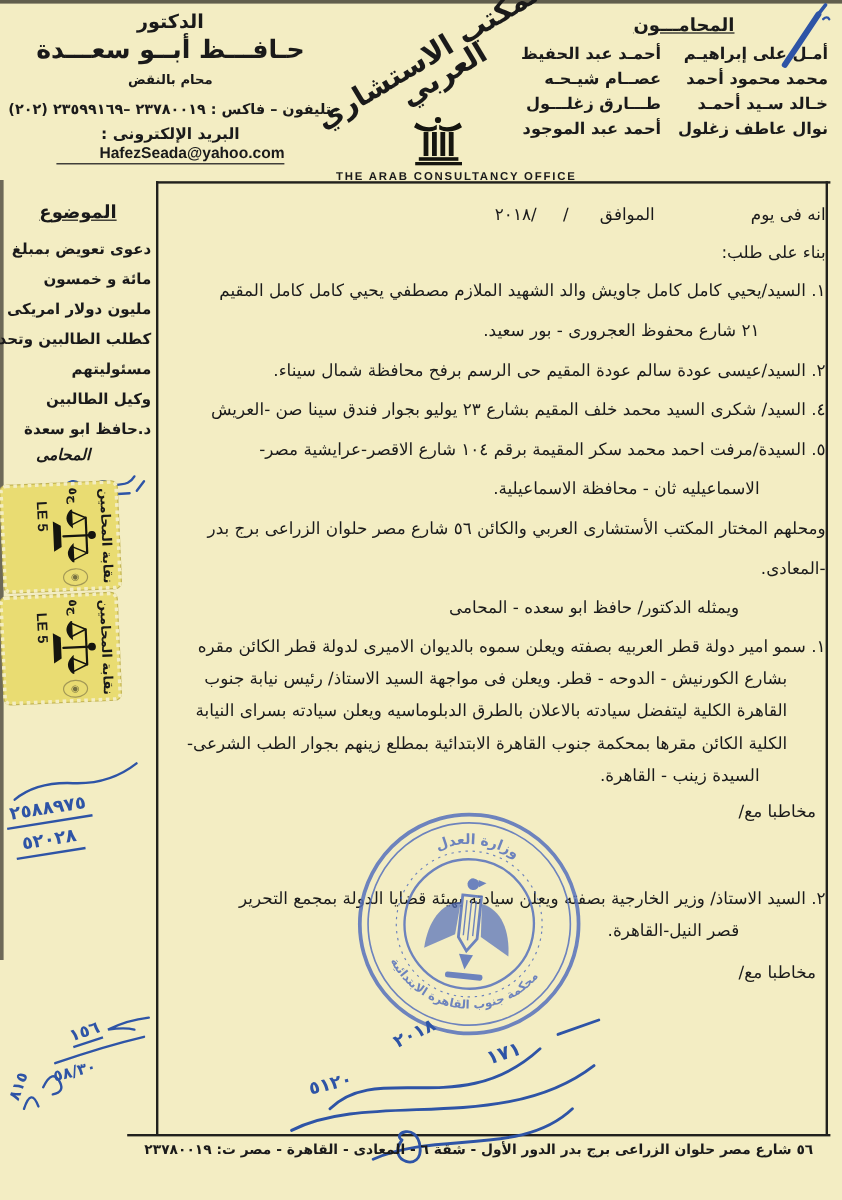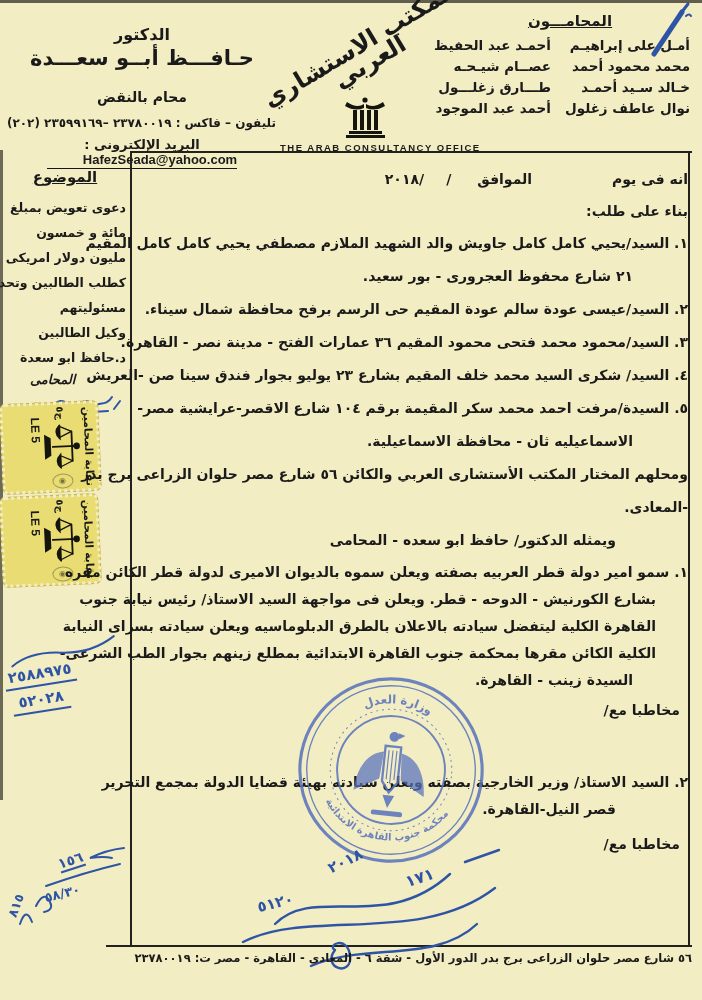--- a/index.html
+++ b/index.html
@@ -5,23 +5,23 @@
   html,body{margin:0;padding:0;background:#888;}
   .page{position:relative;width:702px;height:1000px;background:#f3edc3;overflow:hidden;
         font-family:"DejaVu Sans",sans-serif;color:#1a1a1a;}
   .abs{position:absolute;}
   
   .edge-top{left:0;top:0;width:702px;height:3px;background:#3c3a30;opacity:.8;}
   .edge-left{left:0;top:150px;width:3px;height:650px;background:#33312a;opacity:.7;}
 
   
   .hdr-attorney{left:8px;top:8px;width:268px;text-align:center;direction:rtl;}
-  .a-title{font-size:16px;font-weight:bold;margin-top:17px;}
+  .a-title{font-size:16px;font-weight:bold;}
   .a-name{font-size:21px;font-weight:bold;margin-top:2px;white-space:nowrap;}
-  .a-role{font-size:14px;font-weight:bold;margin-top:19px;}
+  .a-role{font-size:11px;font-weight:bold;margin-top:7px;}
   .a-phone{font-size:12px;font-weight:bold;margin-top:11px;white-space:nowrap;}
   .a-email{font-size:13px;font-weight:bold;margin-top:7px;}
   .a-email .em{direction:ltr;unicode-bidi:isolate;border-bottom:1.5px solid #15151a;
                padding-bottom:1px;font-family:"Liberation Sans",sans-serif;padding-left:36px;}
 
   
   .hdr-logo{left:280px;top:2px;width:170px;text-align:center;}
   .callig{height:94px;position:relative;}
   .callig .t{position:absolute;left:50%;top:55%;transform:translate(-50%,-50%) rotate(-31deg);
              font-weight:bold;font-size:24px;line-height:.82;white-space:nowrap;direction:rtl;}
@@ -55,21 +55,21 @@
                transform:translate(-50%,-50%) rotate(90deg);direction:rtl;text-align:center;}
   .st-org{font-size:11px;font-weight:bold;white-space:nowrap;margin-top:3px;}
   .st-mid{display:flex;align-items:center;justify-content:center;gap:5px;margin-top:1px;}
   .st-em{width:13px;height:19px;border:1px solid #6b6340;border-radius:50%;opacity:.55;
          display:flex;align-items:center;justify-content:center;font-size:8px;}
   .st-ar{font-size:10px;font-weight:bold;}
   .st-le{font-size:12px;font-weight:bold;direction:ltr;text-align:left;padding-left:12px;
          font-family:"Liberation Sans",sans-serif;margin-top:0px;}
 
   
-  .main{left:72px;right:14px;top:166px;direction:rtl;text-align:right;font-weight:bold;font-size:14px;}
+  .main{left:72px;right:14px;top:166px;direction:rtl;text-align:right;font-weight:normal;font-size:14px;}
   .bl{line-height:26px;margin-bottom:6px;white-space:nowrap;}
   .p{margin-bottom:7px;}
   .a{margin-bottom:1px;}
   .ind1{padding-right:32px;}
   .ind2{padding-right:55px;}
   .ind3{padding-right:72px;}
   .speak{padding-right:8px;margin-top:4px;}
   .gapbig{margin-top:46px;}
   .gapmed{margin-top:9px;}
   .gp{display:inline-block;}
@@ -86,21 +86,21 @@
   .hw-corner{left:6px;top:828px;width:150px;height:150px;}
   .hw-c1{position:absolute;left:52px;top:24px;transform:rotate(-18deg);font-size:14px;border-bottom:2px solid #2e54a6;}
   .hw-c2{position:absolute;left:38px;top:58px;transform:rotate(-14deg);font-size:13px;}
   .hw-c3{position:absolute;left:-2px;top:70px;transform:rotate(-70deg);font-size:13px;}
   .hw-center{left:215px;top:846px;width:310px;height:140px;}
   .hw-t1{position:absolute;left:112px;top:6px;transform:rotate(-26deg);font-size:15px;}
   .hw-t2{position:absolute;left:190px;top:22px;transform:rotate(-18deg);font-size:16px;}
   .hw-t3{position:absolute;left:42px;top:48px;transform:rotate(-14deg);font-size:15px;}
 
   
-  .footer{left:106px;top:951px;width:586px;text-align:right;font-size:11.5px;font-weight:bold;
+  .footer{left:106px;top:951px;width:586px;text-align:center;font-size:11.5px;font-weight:bold;
           direction:rtl;white-space:nowrap;}
 </style>
 </head>
 <body>
 
 <div class="page">
 
   <div class="abs edge-top"></div>
   <div class="abs edge-left"></div>
 
@@ -239,21 +239,20 @@
     <div class="bl">
       <span>انه فى يوم</span><span class="gp g80"></span><span>الموافق</span><span class="gp g26"></span><span>/</span><span class="gp g22"></span><span>/٢٠١٨</span>
     </div>
     <div class="bl">بناء على طلب:</div>
 
     <div>
 
     <div class="bl p">١. السيد/يحيي كامل كامل جاويش والد الشهيد الملازم مصطفي يحيي كامل كامل المقيم</div>
         <div class="bl p ind2">٢١ شارع محفوظ العجرورى - بور سعيد.</div>
         <div class="bl p">٢. السيد/عيسى عودة سالم عودة المقيم حى الرسم برفح محافظة شمال سيناء.</div>
-        <div class="bl p">٣. السيد/محمود محمد فتحى محمود المقيم ٣٦ عمارات الفتح - مدينة نصر - القاهرة.</div>
         <div class="bl p">٤. السيد/ شكرى السيد محمد خلف المقيم بشارع ٢٣ يوليو بجوار فندق سينا صن -العريش</div>
         <div class="bl p">٥. السيدة/مرفت احمد محمد سكر المقيمة برقم ١٠٤ شارع الاقصر-عرايشية مصر-</div>
         <div class="bl p ind2">الاسماعيليه ثان - محافظة الاسماعيلية.</div>
         <div class="bl p">ومحلهم المختار المكتب الأستشارى العربي والكائن ٥٦ شارع مصر حلوان الزراعى برج بدر</div>
         <div class="bl p">-المعادى.</div>
       </div>
 
     <div class="bl ind3">ويمثله الدكتور/ حافظ ابو سعده - المحامى</div>
 
 

